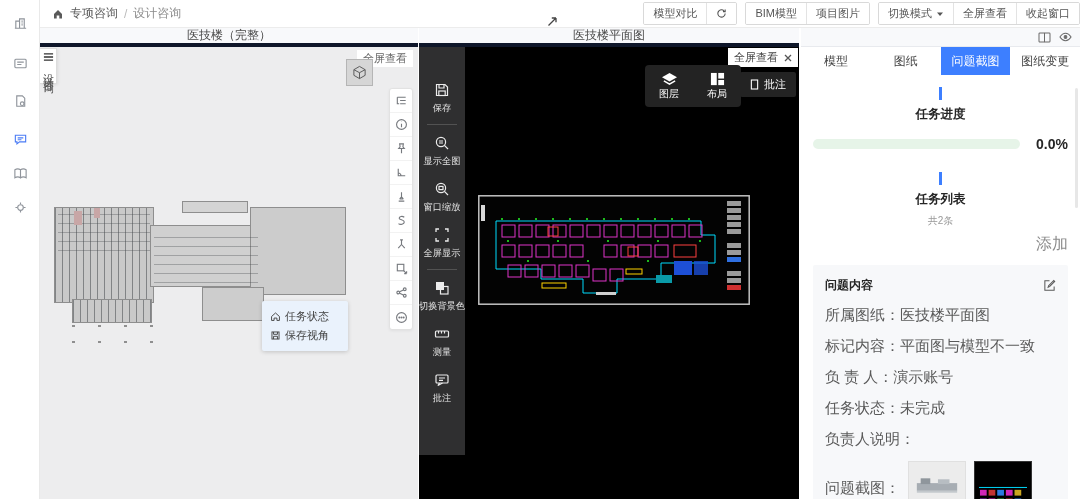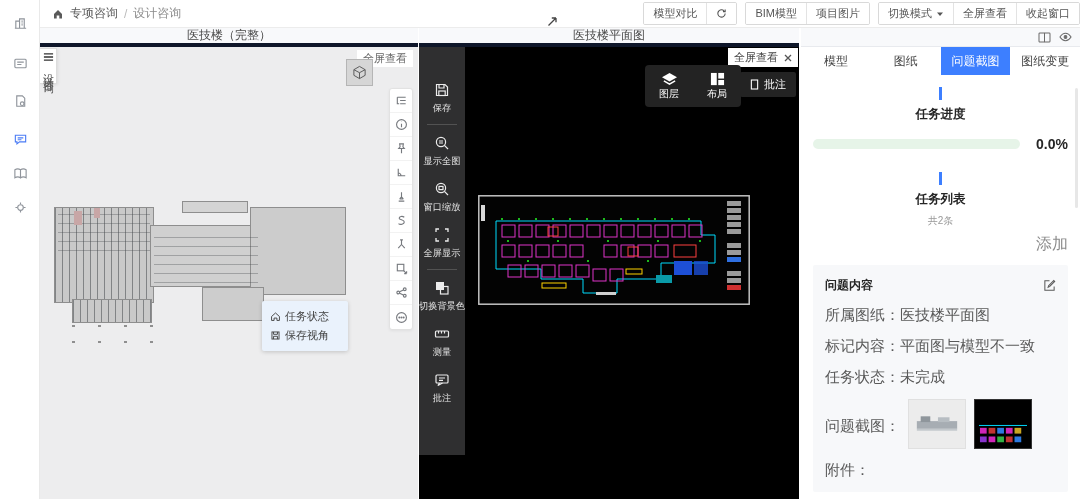--- a/index.html
+++ b/index.html
@@ -513,22 +513,29 @@
         </div>
         <div class="field">
           <span>所属图纸：</span>
           <span>医技楼平面图</span>
         </div>
         <div class="field">
           <span>标记内容：</span>
           <span>平面图与模型不一致</span>
         </div>
         <div class="field">
+          <span>负 责 人：</span>
+          <span>演示账号</span>
+        </div>
+        <div class="field">
           <span>任务状态：</span>
           <span>未完成</span>
+        </div>
+        <div class="field">
+          <span>负责人说明：</span>
         </div>
         <div class="field">
           <span style="margin-top:18px">问题截图：</span>
           <svg class="thumb" viewBox="0 0 58 50" style="background:#ececec">
             <rect x="8" y="22" width="42" height="8" fill="#a7adb3"></rect>
             <rect x="12" y="17" width="10" height="6" fill="#8f969c"></rect>
             <rect x="30" y="18" width="12" height="5" fill="#b7bdc2"></rect>
             <rect x="8" y="30" width="42" height="2" fill="#c3c8cc"></rect>
           </svg>
           <svg class="thumb" viewBox="0 0 58 50" style="background:#000;border-color:#333">

